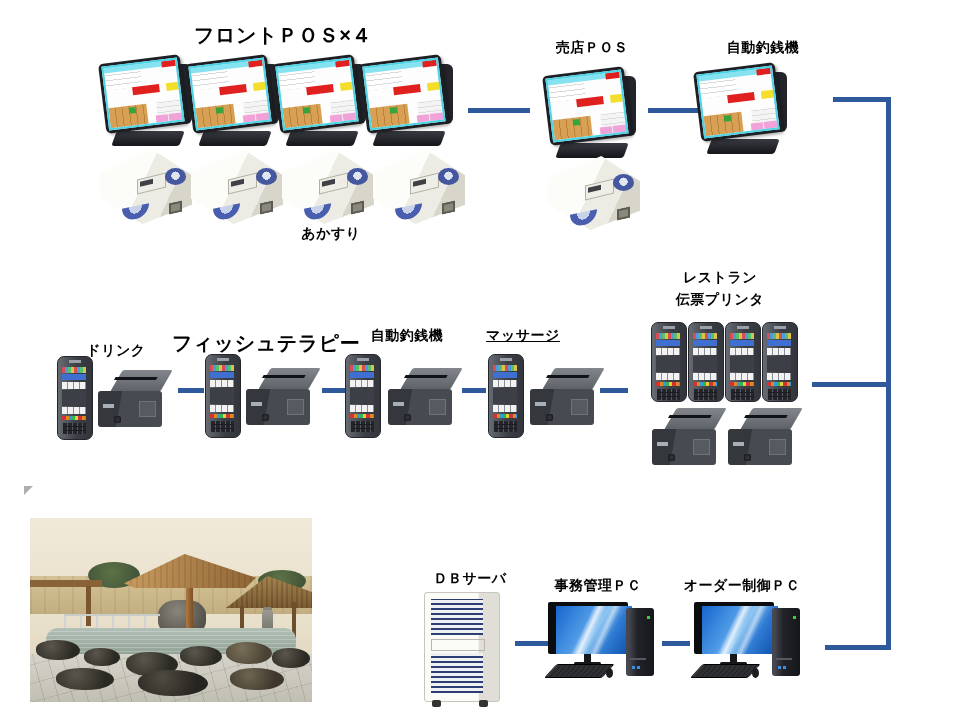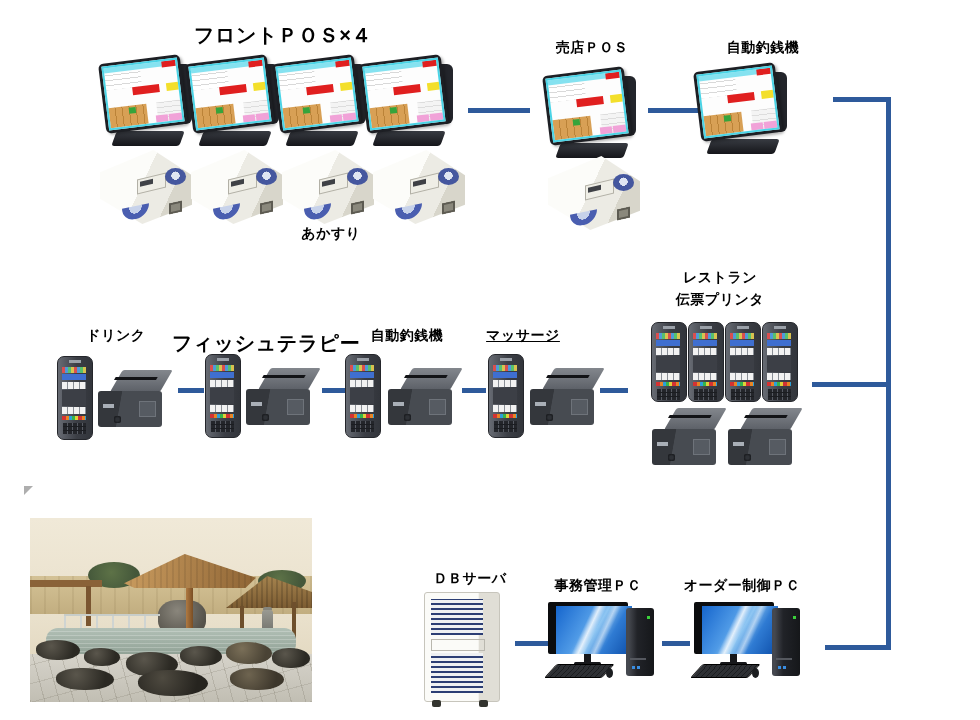--- a/index.html
+++ b/index.html
@@ -168,21 +168,21 @@
 </style>
 </head>
 <body>
 
 <div class="canvas">
 
   <div class="lbl big" style="left:283px;top:22px;">フロントＰＯＳ×４</div>
   <div class="lbl" style="left:592px;top:39px;">売店ＰＯＳ</div>
   <div class="lbl" style="left:763px;top:39px;">自動釣銭機</div>
   <div class="lbl" style="left:331px;top:225px;">あかすり</div>
-  <div class="lbl" style="left:116px;top:327px;">ドリンク</div>
+  <div class="lbl" style="left:116px;top:342px;">ドリンク</div>
   <div class="lbl sm" style="left:266px;top:330px;">フィッシュテラピー</div>
   <div class="lbl" style="left:407px;top:327px;">自動釣銭機</div>
   <div class="lbl" style="left:523px;top:327px;text-decoration:underline;">マッサージ</div>
   <div class="lbl two" style="left:720px;top:266px;">
     <span>レストラン</span><br>
     <span>伝票プリンタ</span>
   </div>
   <div class="lbl" style="left:470px;top:570px;">ＤＢサーバ</div>
   <div class="lbl" style="left:598px;top:577px;">事務管理ＰＣ</div>
   <div class="lbl" style="left:742px;top:577px;">オーダー制御ＰＣ</div>

